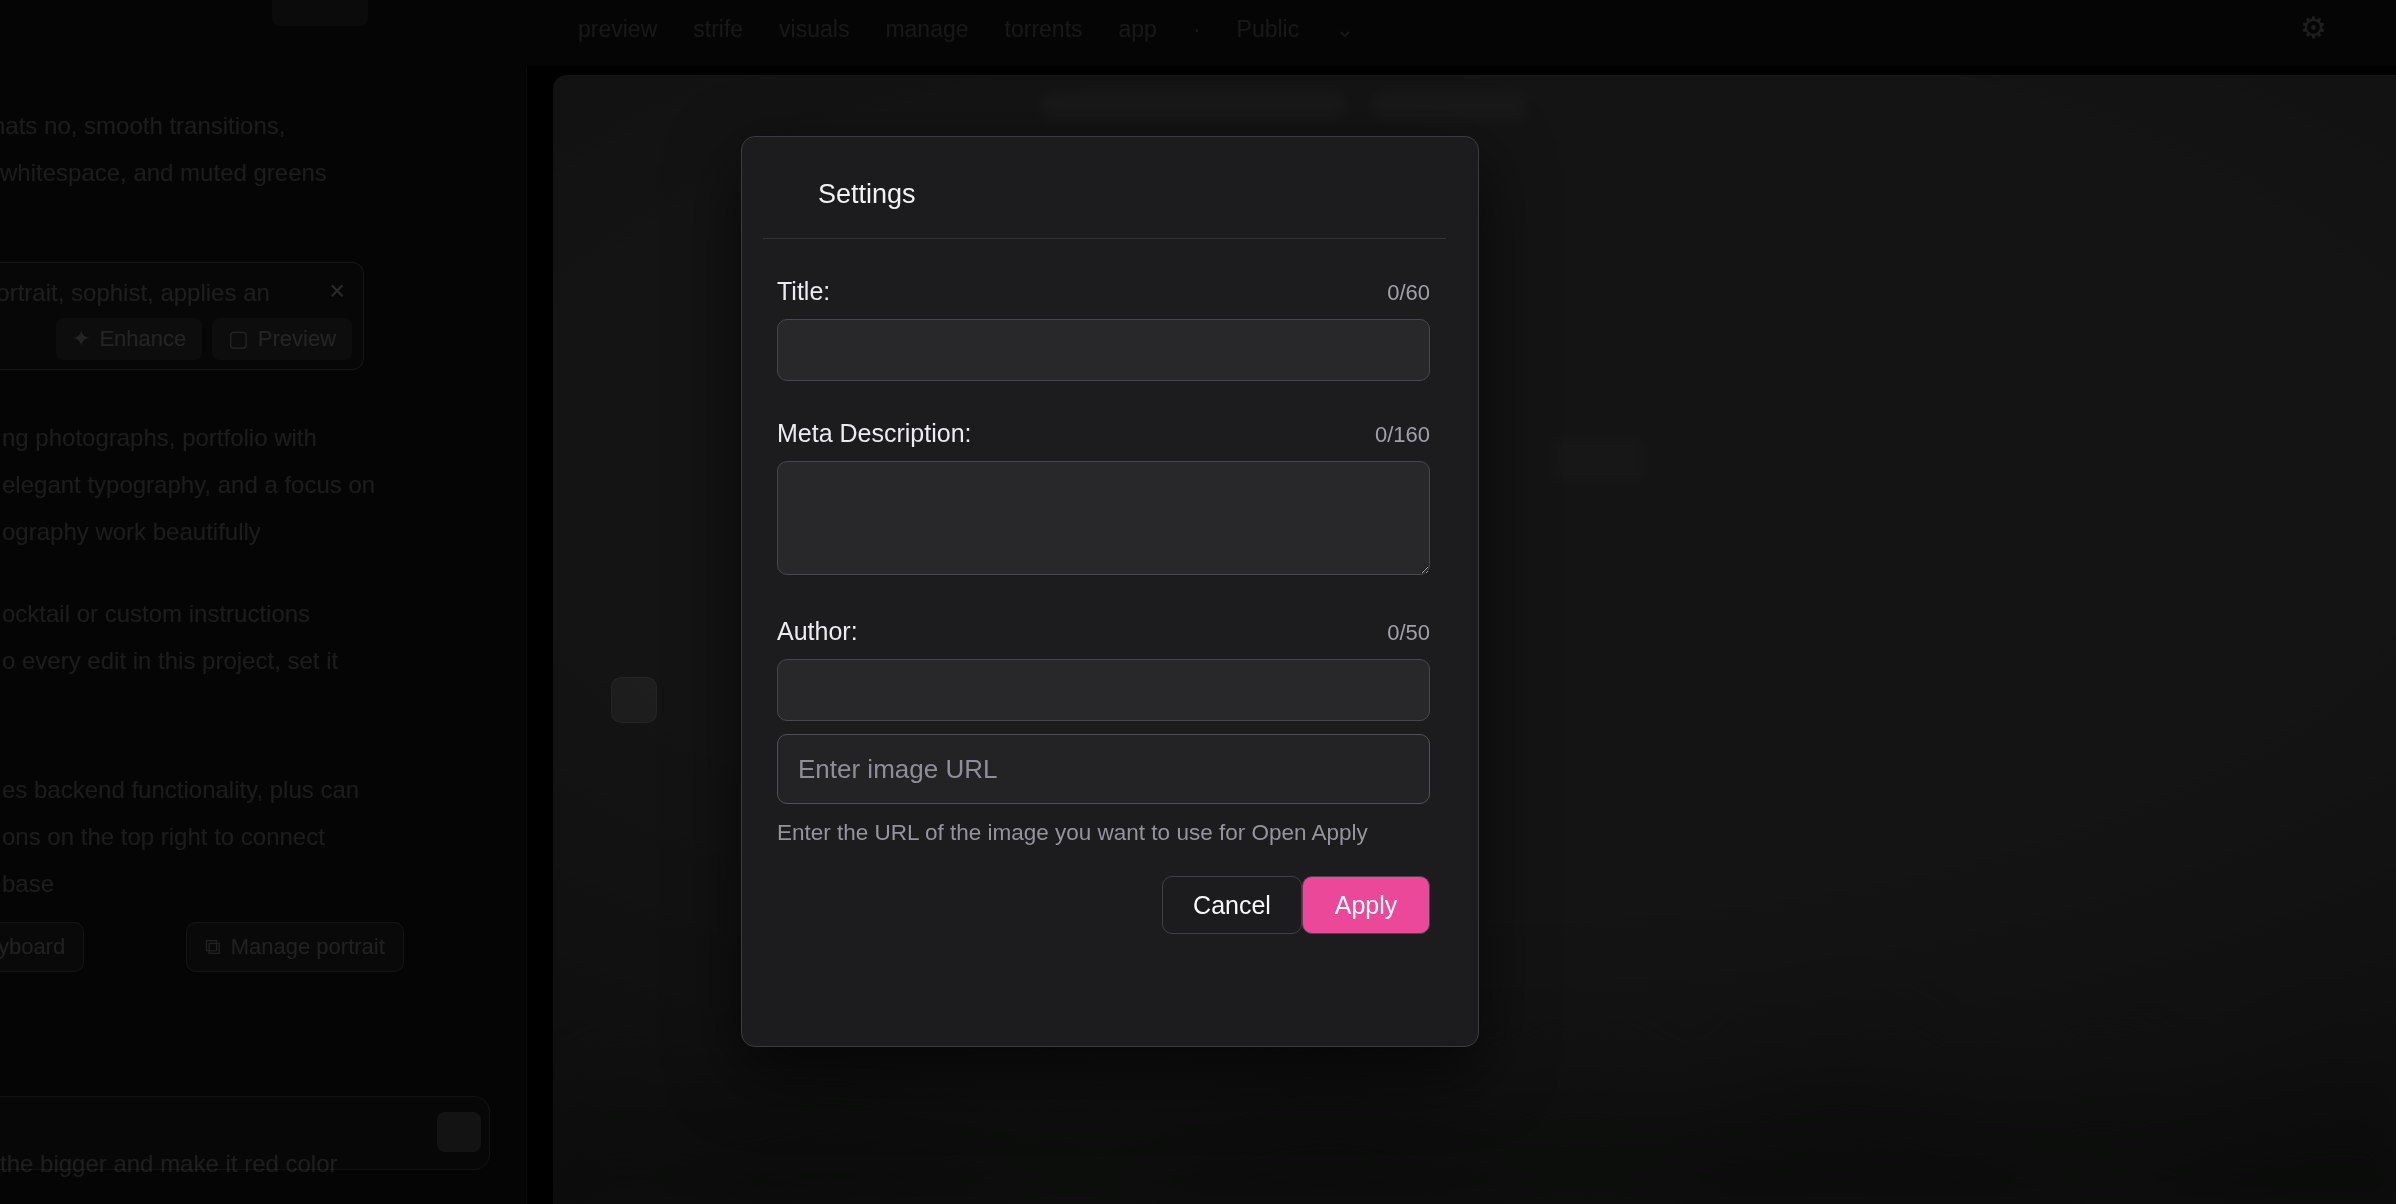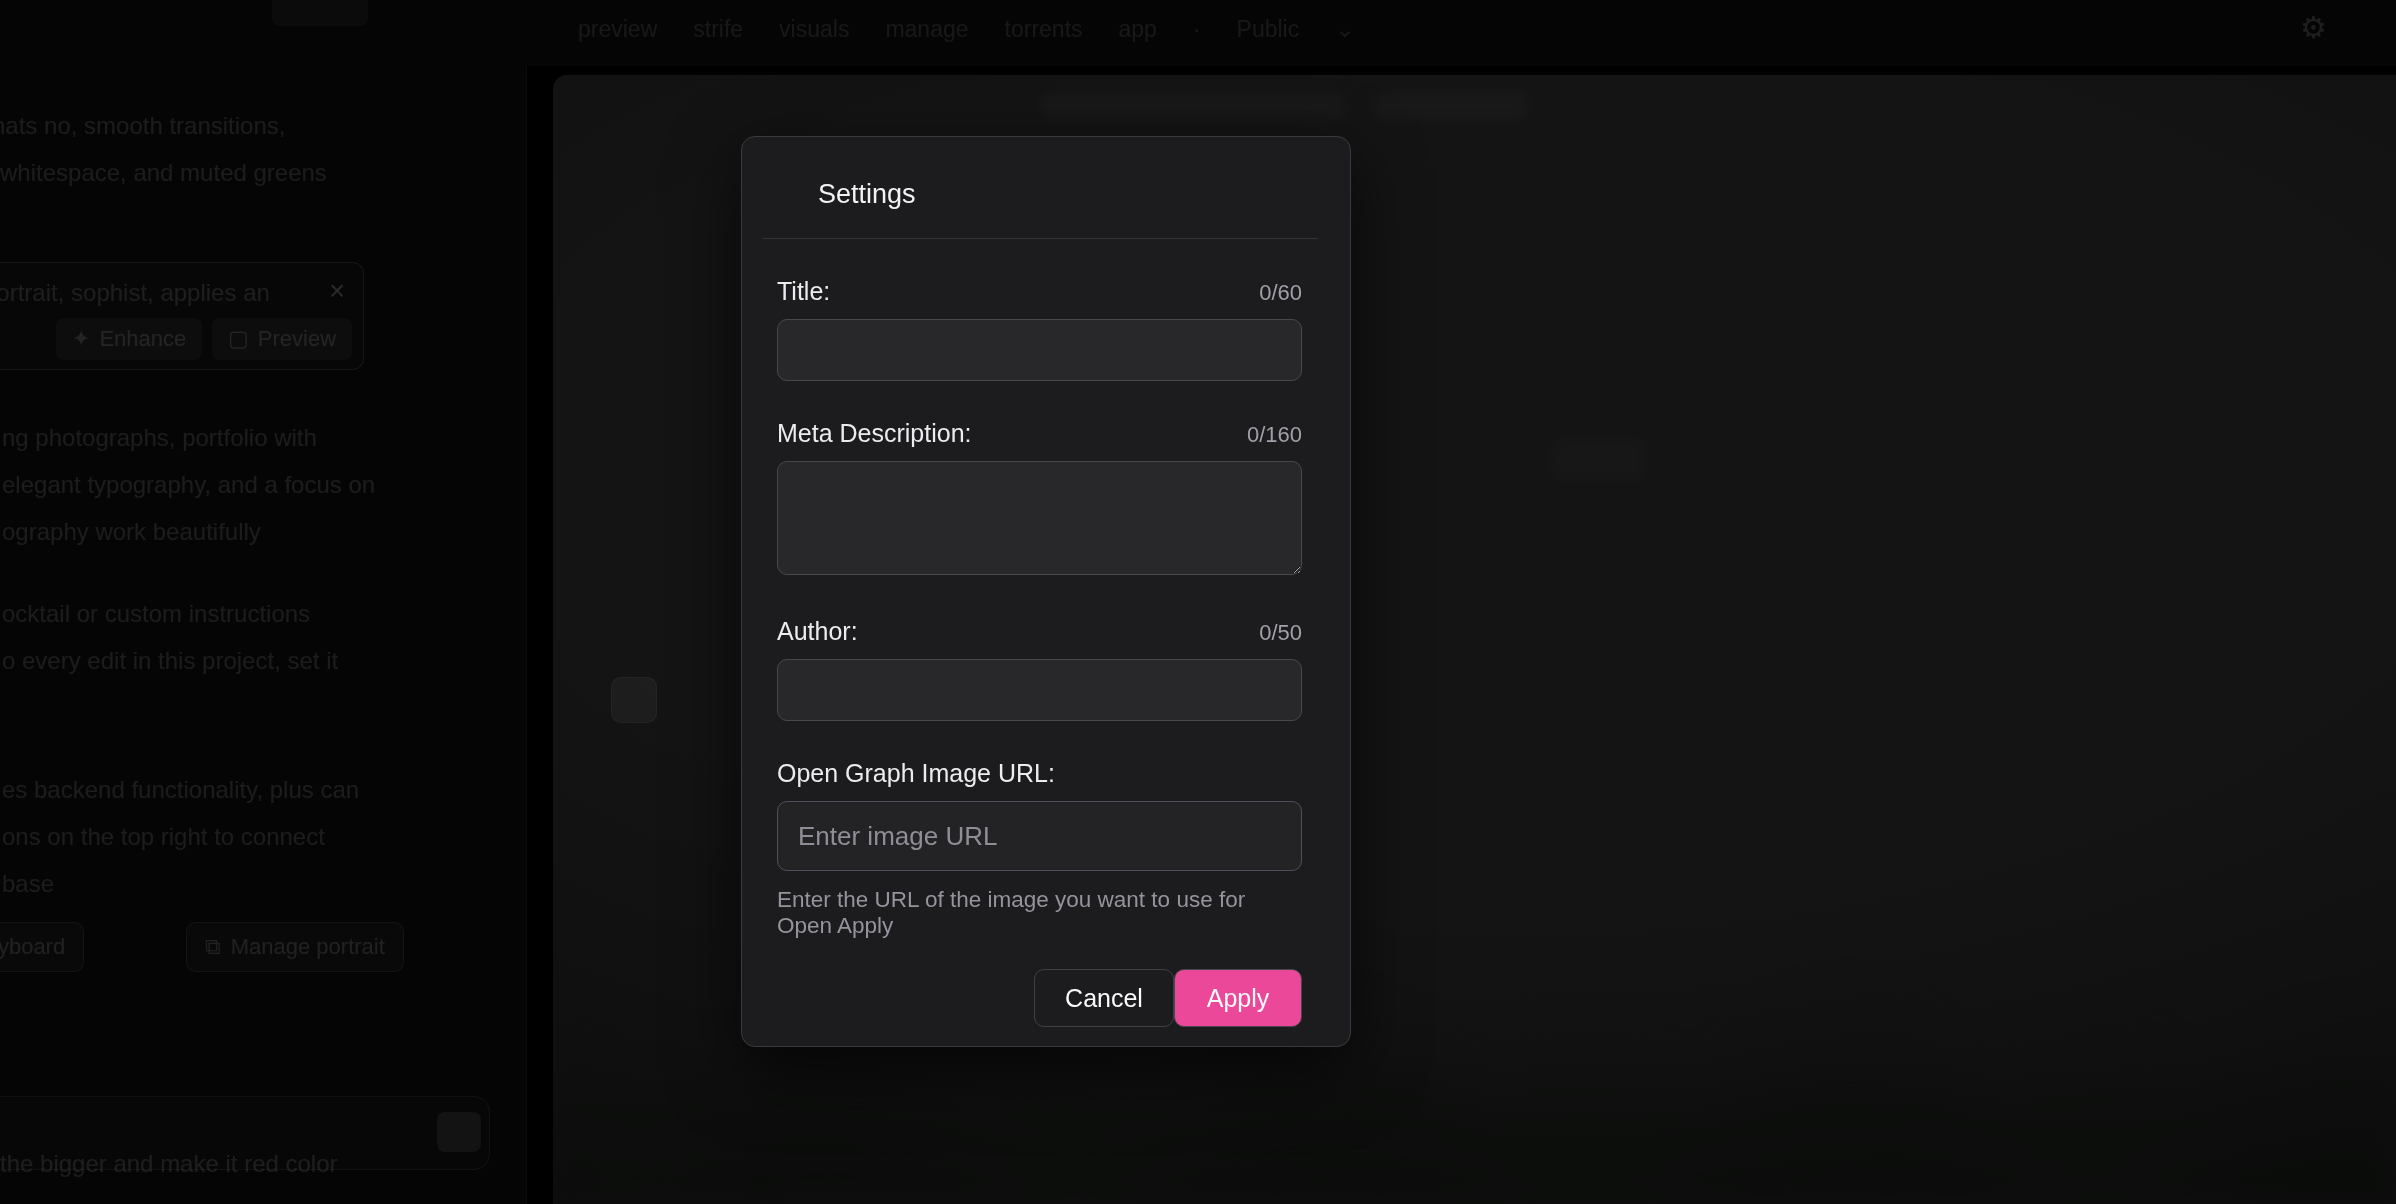--- a/index.html
+++ b/index.html
@@ -46,21 +46,21 @@
       radial-gradient(240px 320px at 84% 108%, #242a24 0%, rgba(36,42,36,0) 70%),
       radial-gradient(280px 360px at 97% 112%, #1f251f 0%, rgba(31,37,31,0) 70%),
       linear-gradient(to top, #1c211c 0%, rgba(28,33,28,0) 45%);
   }
   .vignette { left:0; top:0; width:100%; height:100%;
     background:radial-gradient(120% 90% at 50% 35%, rgba(0,0,0,0) 40%, rgba(0,0,0,0.45) 100%); }
 
   #backdrop { left:0; top:0; width:2396px; height:1204px; background:rgba(0,0,0,0.52); z-index:5; }
 
   
-  #modal { left:741px; top:136px; width:610px; height:911px; z-index:10;
+  #modal { left:741px; top:136px; width:738px; height:911px; z-index:10;
            background:#1c1c1f; border:1px solid #3a3a40; border-radius:14px;
            box-shadow:0 24px 70px rgba(0,0,0,0.65); color:#e8e8ea; }
   .m-header { padding:42px 36px 0 76px; }
   .m-title { font-size:27px; font-weight:500; color:#f2f2f4; }
   .m-divider { margin:28px 32px 0 21px; border-top:1px solid rgba(255,255,255,0.11); }
   .m-body { padding:0 48px 0 35px; }
   .label-row { margin-top:38px; display:flex; justify-content:space-between; align-items:baseline; }
   .f-label { font-size:25px; color:#ececf0; }
   .f-counter { font-size:22px; color:#a0a0a8; }
   .f-input { margin-top:13px; width:100%; height:62px; background:#28282b; border:1px solid #47474e;
@@ -180,23 +180,20 @@
       <span class="f-counter">0/160</span>
     </div>
     <textarea class="f-textarea" style=""></textarea>
 
     <div class="label-row">
       <span class="f-label">Author:</span>
       <span class="f-counter">0/50</span>
     </div>
     <input class="f-input" type="text" value="" style="">
 
-    <div class="label-row">
-      <span class="f-label">Open Graph Image URL:</span>
-    </div>
     <input class="f-url" type="text" placeholder="Enter image URL" style="">
     <div class="helper">Enter the URL of the image you want to use for Open Apply</div>
 
     <div class="actions">
       <button class="btn btn-cancel">Cancel</button>
       <button class="btn btn-apply">Apply</button>
     </div>
   </div>
 </div>
 

